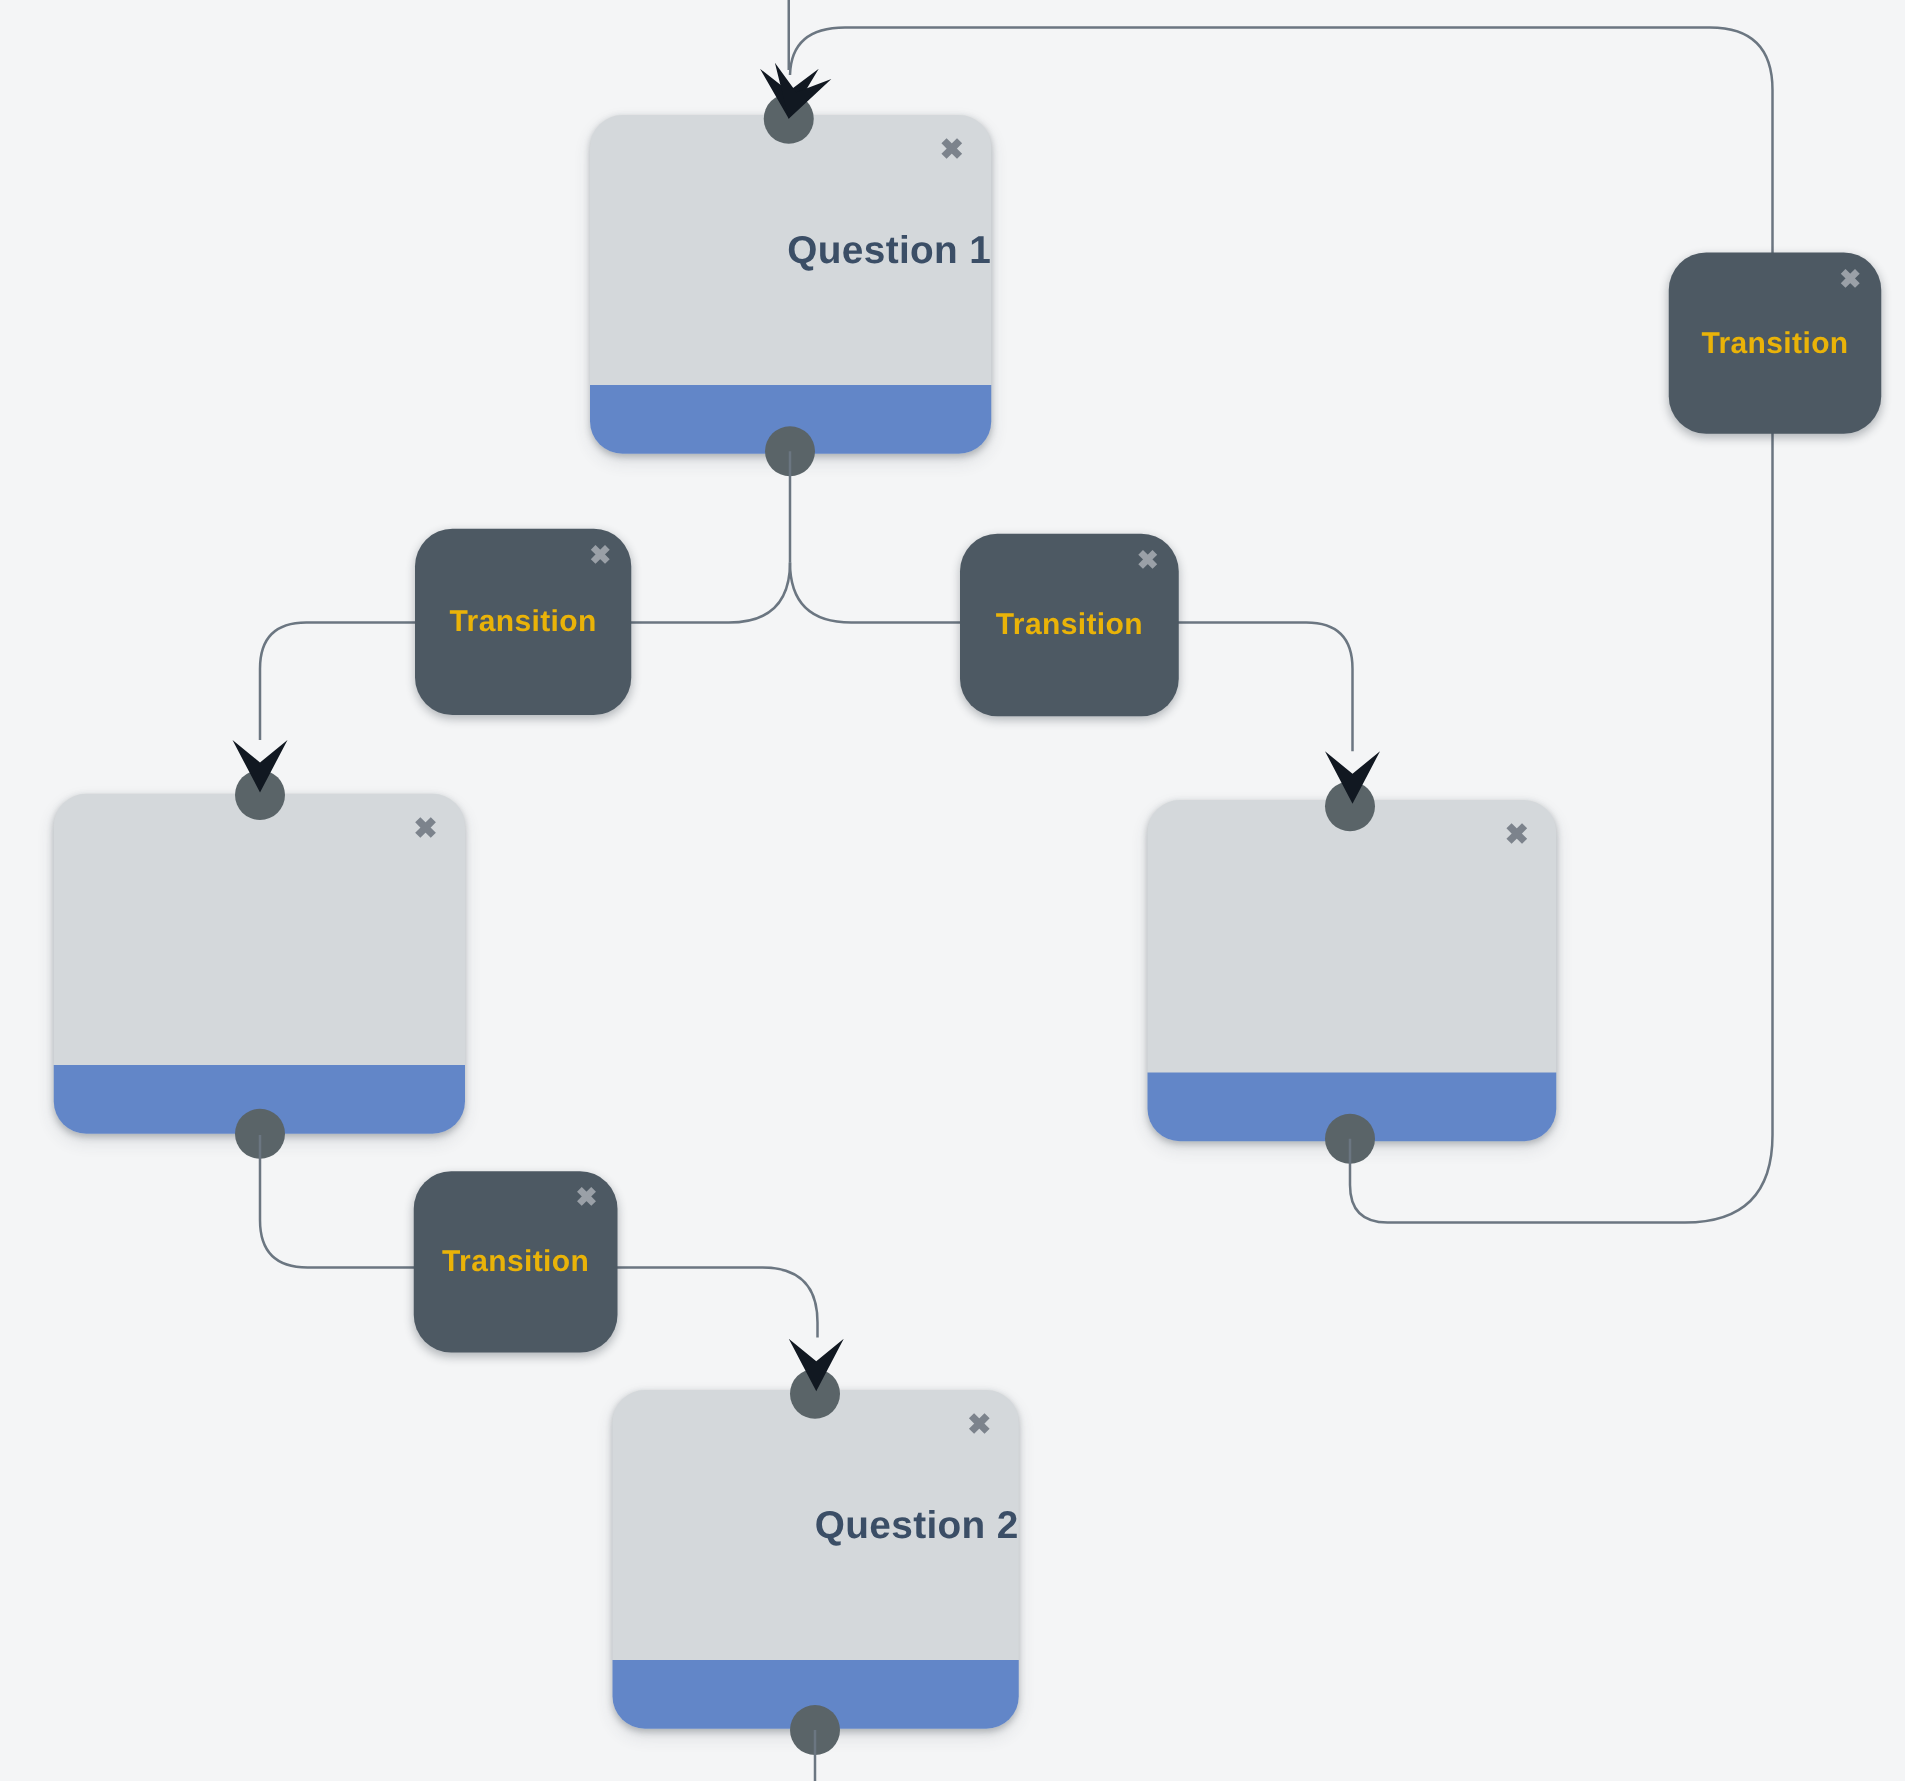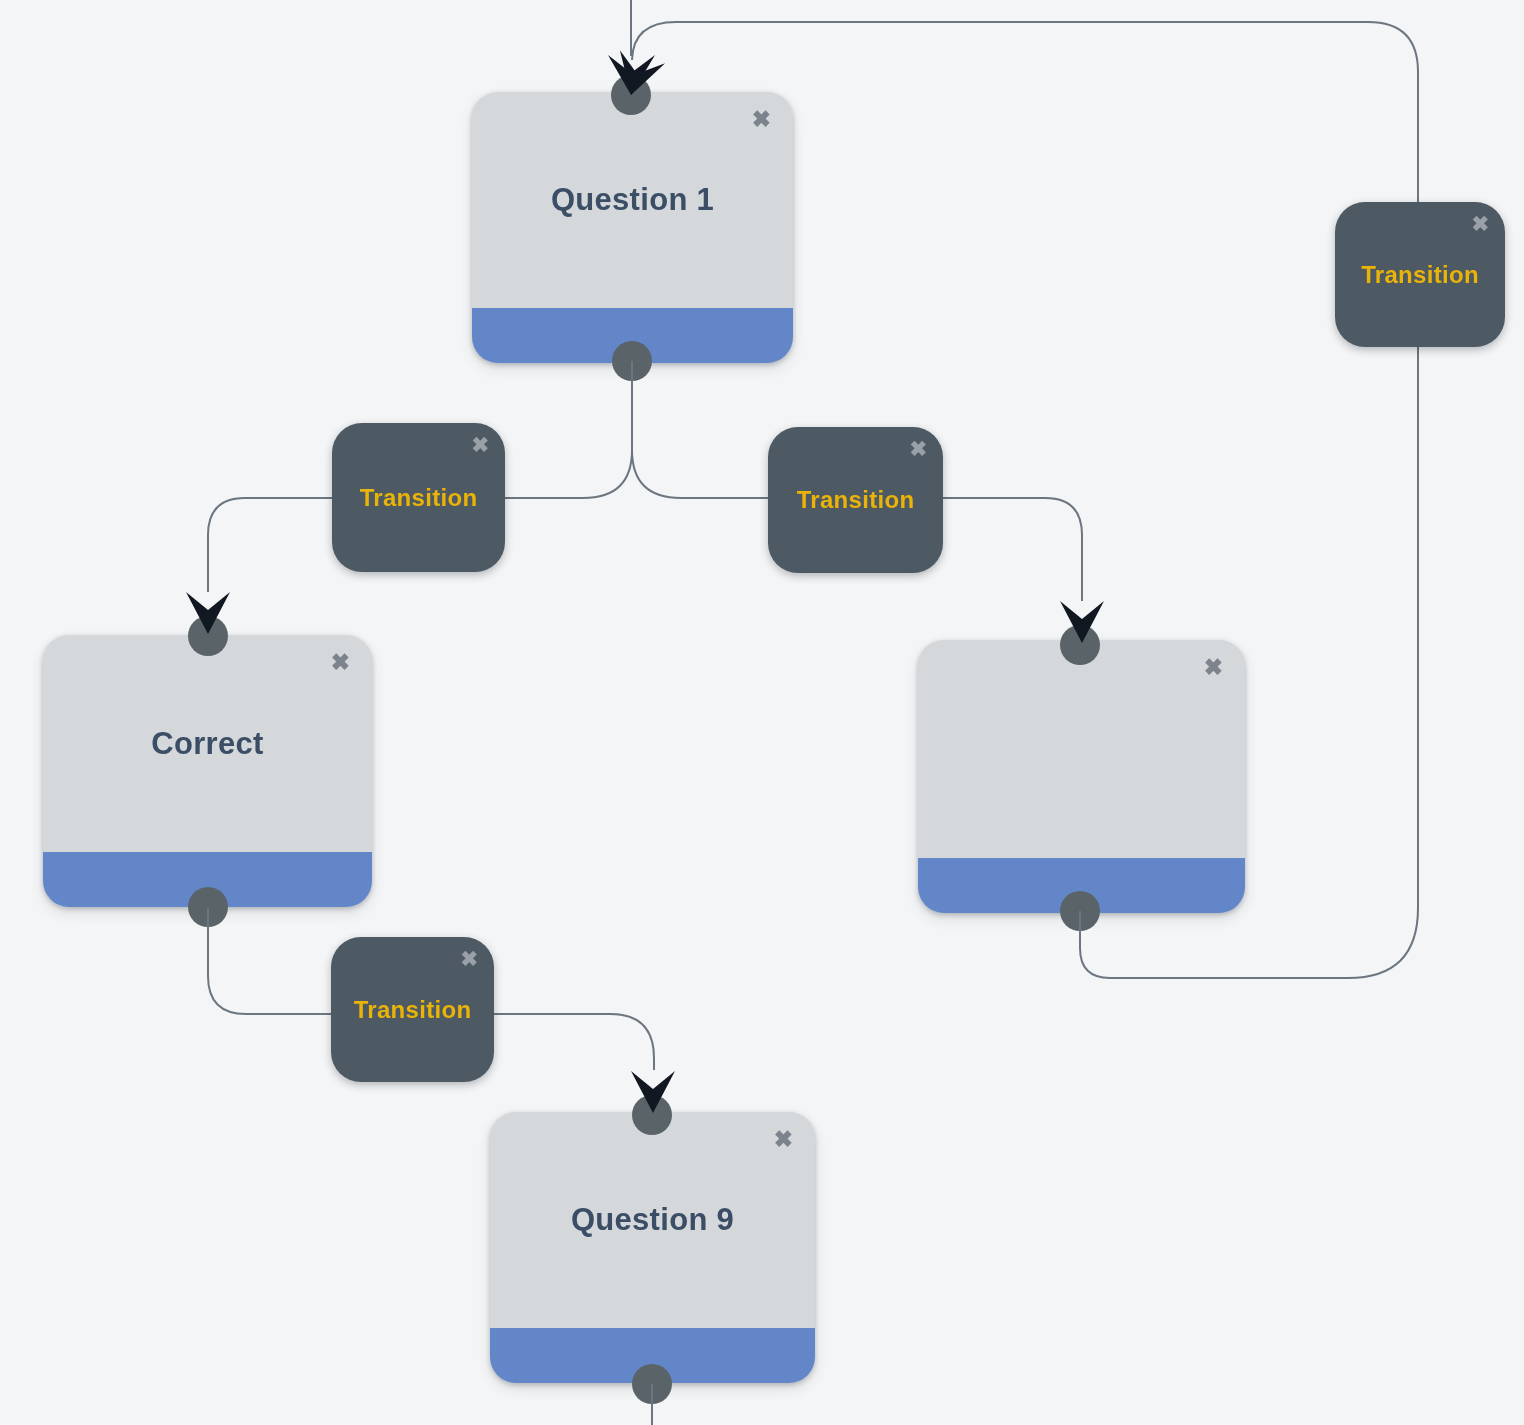--- a/index.html
+++ b/index.html
@@ -41,21 +41,21 @@
   
   .state-node {
     position: absolute;
     background: #d4d8db;
     border-radius: 26px;
     box-shadow: 0 2px 5px rgba(50,60,70,.28), 0 6px 14px rgba(50,60,70,.12);
     z-index: 0;
   }
   .state-body {
     position: absolute; left: 0; right: 0; top: 0; bottom: 55px;
-    display: flex; align-items: center; justify-content: center;
+    display: flex; align-items: center; justify-content: flex-end;
   }
   .state-title {
     font-size: 31px; font-weight: bold;
     color: #3b4e66;
     letter-spacing: .3px;
   }
   .state-footer {
     position: absolute; left: 0; right: 0; bottom: 0;
     height: 55px;
     background: #6286c8;
@@ -128,35 +128,32 @@
 
   <div class="state-node" style="left:472px; top:92px; width:321px; height:271px;">
     <div class="state-body">
       <span class="state-title">Question 1</span>
     </div>
     <div class="state-footer"></div>
     <span class="close-btn">✖</span>
   </div>
 
   <div class="state-node" style="left:43px; top:635px; width:329px; height:272px;">
-    <div class="state-body">
-      <span class="state-title">Correct</span>
-    </div>
     <div class="state-footer"></div>
     <span class="close-btn">✖</span>
   </div>
 
   <div class="state-node" style="left:918px; top:640px; width:327px; height:273px;">
     <div class="state-footer"></div>
     <span class="close-btn">✖</span>
   </div>
 
   <div class="state-node" style="left:490px; top:1112px; width:325px; height:271px;">
     <div class="state-body">
-      <span class="state-title">Question 9</span>
+      <span class="state-title">Question 2</span>
     </div>
     <div class="state-footer"></div>
     <span class="close-btn">✖</span>
   </div>
 
   <div class="transition-node" style="left:1335px; top:202px; width:170px; height:145px;">
     <span class="transition-label">Transition</span>
     <span class="close-btn">✖</span>
   </div>
 

